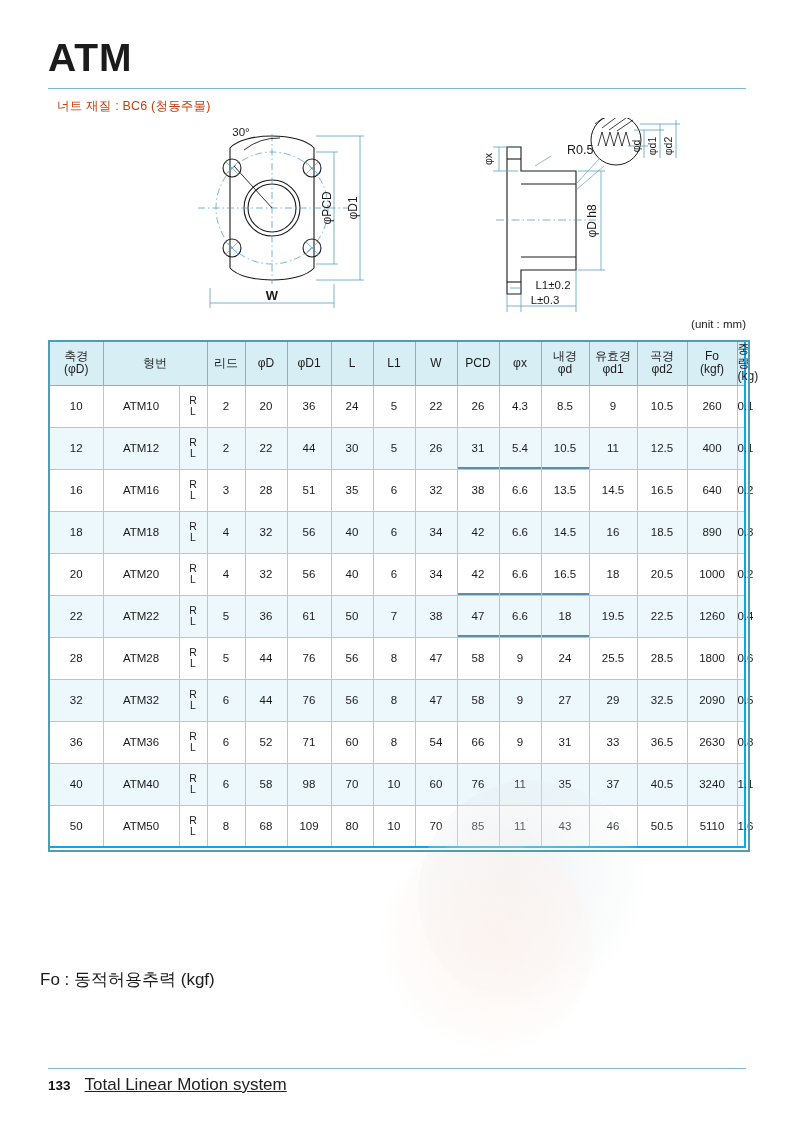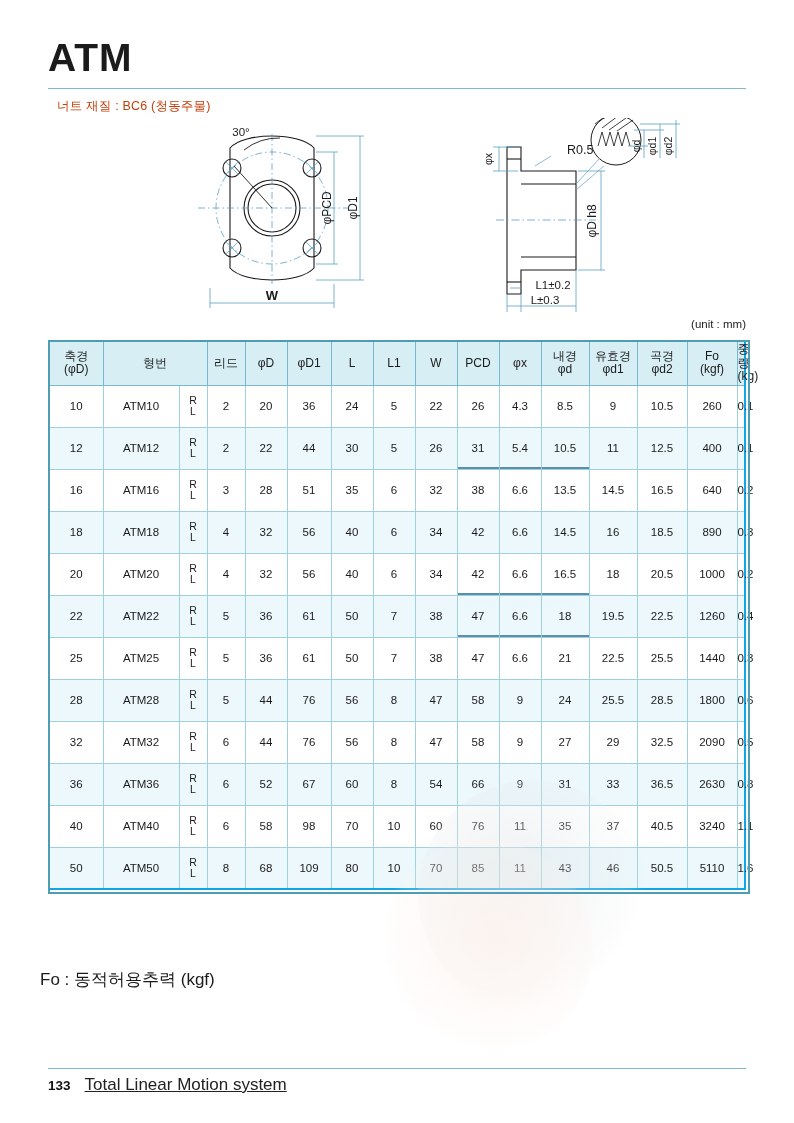--- a/index.html
+++ b/index.html
@@ -426,41 +426,20 @@
             <td>38</td>
             <td class="grp-b">47</td>
             <td class="grp-b">6.6</td>
             <td class="grp-b">18</td>
             <td>19.5</td>
             <td>22.5</td>
             <td>1260</td>
             <td>0.4</td>
           </tr>
           <tr>
-            <td>25</td>
-            <td>ATM25</td>
-            <td class="rl">
-              <span>R</span>
-              <span>L</span>
-            </td>
-            <td>5</td>
-            <td>36</td>
-            <td>61</td>
-            <td>50</td>
-            <td>7</td>
-            <td>38</td>
-            <td>47</td>
-            <td>6.6</td>
-            <td>21</td>
-            <td>22.5</td>
-            <td>25.5</td>
-            <td>1440</td>
-            <td>0.3</td>
-          </tr>
-          <tr>
             <td>28</td>
             <td>ATM28</td>
             <td class="rl">
               <span>R</span>
               <span>L</span>
             </td>
             <td>5</td>
             <td>44</td>
             <td>76</td>
             <td>56</td>
@@ -497,21 +476,21 @@
           </tr>
           <tr>
             <td>36</td>
             <td>ATM36</td>
             <td class="rl">
               <span>R</span>
               <span>L</span>
             </td>
             <td>6</td>
             <td>52</td>
-            <td>67</td>
+            <td>71</td>
             <td>60</td>
             <td>8</td>
             <td>54</td>
             <td>66</td>
             <td>9</td>
             <td>31</td>
             <td>33</td>
             <td>36.5</td>
             <td>2630</td>
             <td>0.8</td>

